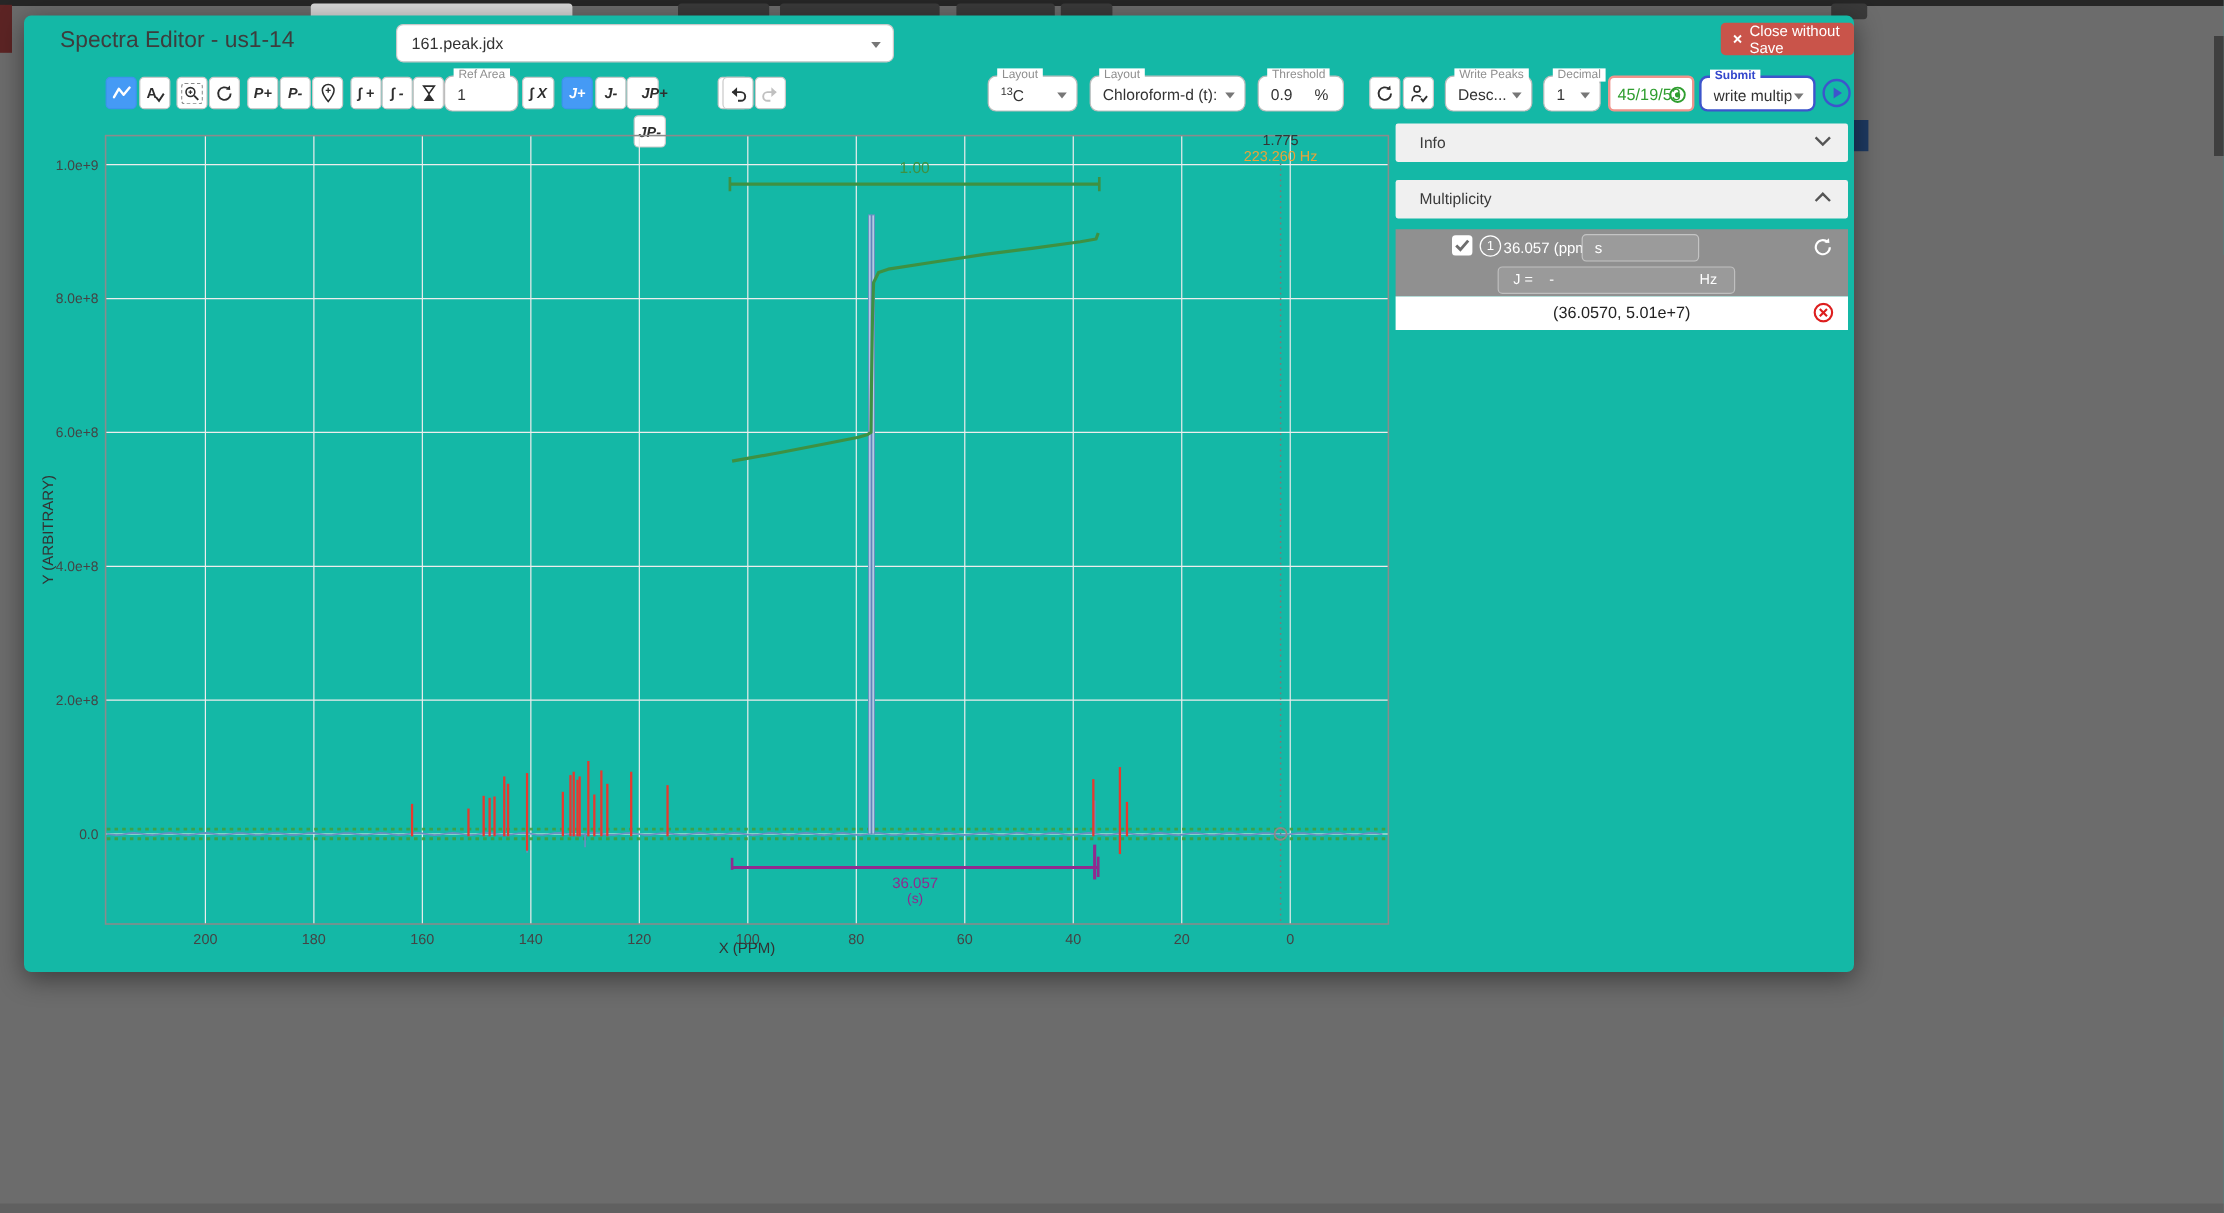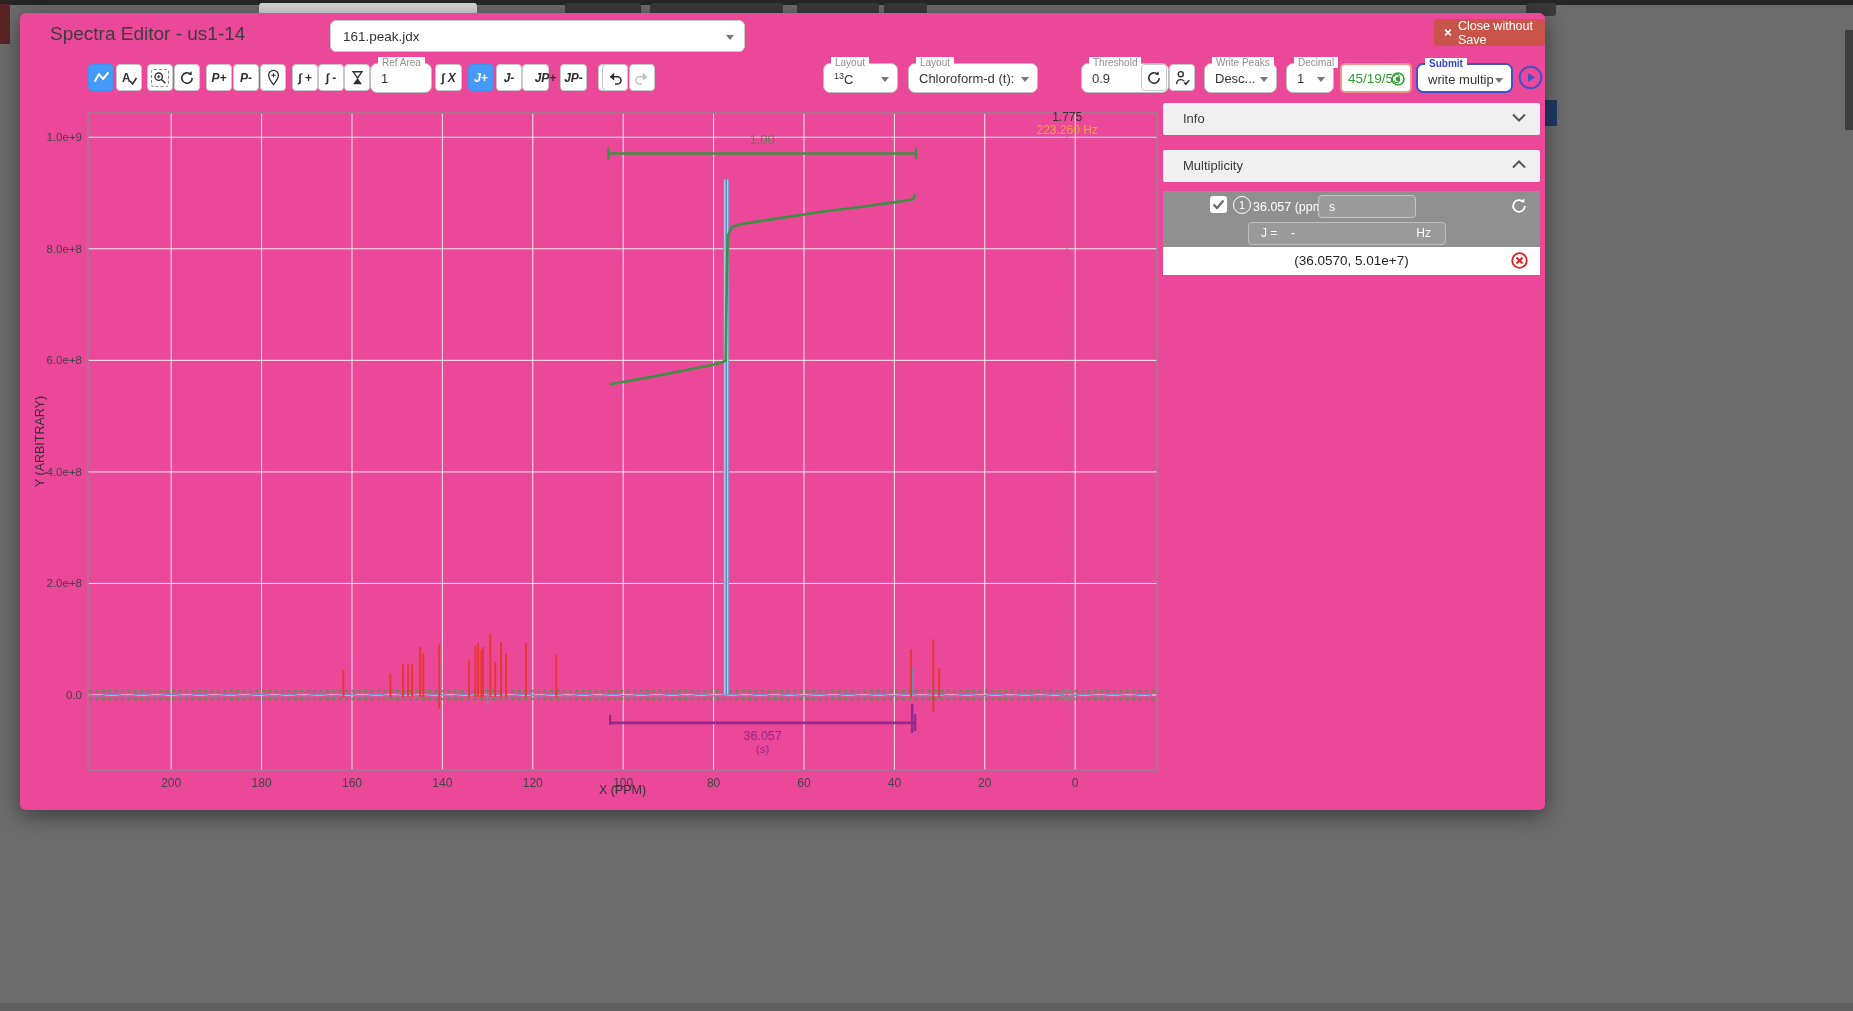--- a/index.html
+++ b/index.html
@@ -8,21 +8,21 @@
   
   .bar-top{left:0;top:0;width:1853px;height:5px;background:#262626;}
   .maroon-strip{left:0;top:4px;width:10px;height:40px;background:#5c2424;}
   .bg-input{background:#d9d9d9;border-radius:3px;height:13px;top:3px;}
   .bg-btn{background:#3a3a3a;border-radius:3px;height:13px;top:3px;}
   .right-strip{left:1845px;top:30px;width:8px;height:100px;background:#3f3f3f;}
   .navy-frag{left:1545px;top:100px;width:12px;height:26px;background:#1d3a63;}
   .bottom-strip{left:0;top:1003px;width:1853px;height:8px;background:#606060;}
 
   
-  .modal{left:20px;top:13px;width:1525px;height:797px;background:#ec4899;
+  .modal{left:20px;top:13px;width:1525px;height:797px;background:#14b8a6;
     border-radius:6px;box-shadow:0 5px 22px rgba(0,0,0,.45);}
   .title{left:30px;top:10px;font-size:19px;color:#3d3d3d;}
   .file-select{left:310px;top:7px;width:415px;height:32px;border:1px solid #c9c9c9;
     border-radius:6px;background:#fff;}
   .file-select .val{position:absolute;left:12px;top:8px;font-size:13.5px;color:#333;}
   .chev{position:absolute;width:0;height:0;border-left:4.5px solid transparent;
     border-right:4.5px solid transparent;border-top:5px solid #777;}
   .close-btn{left:1414px;top:6px;height:27px;padding:0 10px;background:#c9544a;
     border-radius:4px;color:#fff;font-size:12.5px;display:flex;align-items:center;gap:6px;}
 
@@ -155,21 +155,21 @@
     </div>
   <div class="abs btn active" style="left:448px;">
       <span>J+</span>
     </div>
   <div class="abs btn" style="left:476px;">
       <span>J-</span>
     </div>
   <div class="abs btn" style="left:502px;width:27px;padding-left:20px;">
       <span>JP+</span>
     </div>
-  <div class="abs btn" style="left:540px;width:27px;">
+  <div class="abs btn" style="left:508px;width:27px;margin-top:32px;">
       <span>JP-</span>
     </div>
   <div class="abs btn" style="left:558px;margin-left:20px;">
       <span>JX</span>
     </div>
   <div class="abs btn noital" style="left:582px;">
     <svg width="16" height="14" viewBox="0 0 20 17">
         <path d="M4 7h9a4.5 4.5 0 0 1 0 9h-3" fill="none" stroke="#2e2e2e" stroke-width="2"></path>
         <path d="M9 2L3.5 7 9 12z" fill="#2e2e2e"></path>
       </svg>
@@ -184,21 +184,21 @@
   <div class="abs ctl" style="left:803px;width:75px;">
     <span class="lbl">Layout</span>
     <span class="val"><sup style="font-size:9px;">13</sup><span style="font-size:13px;">C</span></span>
     <span class="chev"></span>
   </div>
   <div class="abs ctl" style="left:888px;width:130px;">
     <span class="lbl">Layout</span>
     <span class="val" style="max-width:95px;">Chloroform-d (t): 7...</span>
     <span class="chev"></span>
   </div>
-  <div class="abs ctl" style="left:1061px;width:88px;text-decoration:underline;">
+  <div class="abs ctl" style="left:1028px;width:72px;text-decoration:underline;">
     <span class="lbl">Threshold</span>
     <span class="val">0.9</span>
     <span class="val" style="left:auto;right:12px;">%</span>
   </div>
   <div class="abs btn noital" style="left:1121px;">
     <svg width="16" height="16" viewBox="0 0 20 20">
         <path d="M16.5 10a6.5 6.5 0 1 1-2-4.7" fill="none" stroke="#2e2e2e" stroke-width="2"></path>
         <path d="M15.7 1.6l.4 4.6-4.6-.6z" fill="#2e2e2e"></path>
       </svg>
   </div>

